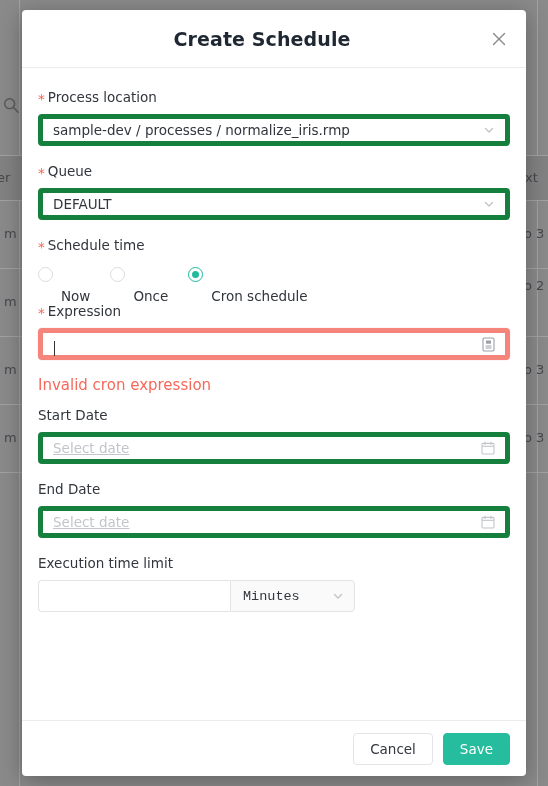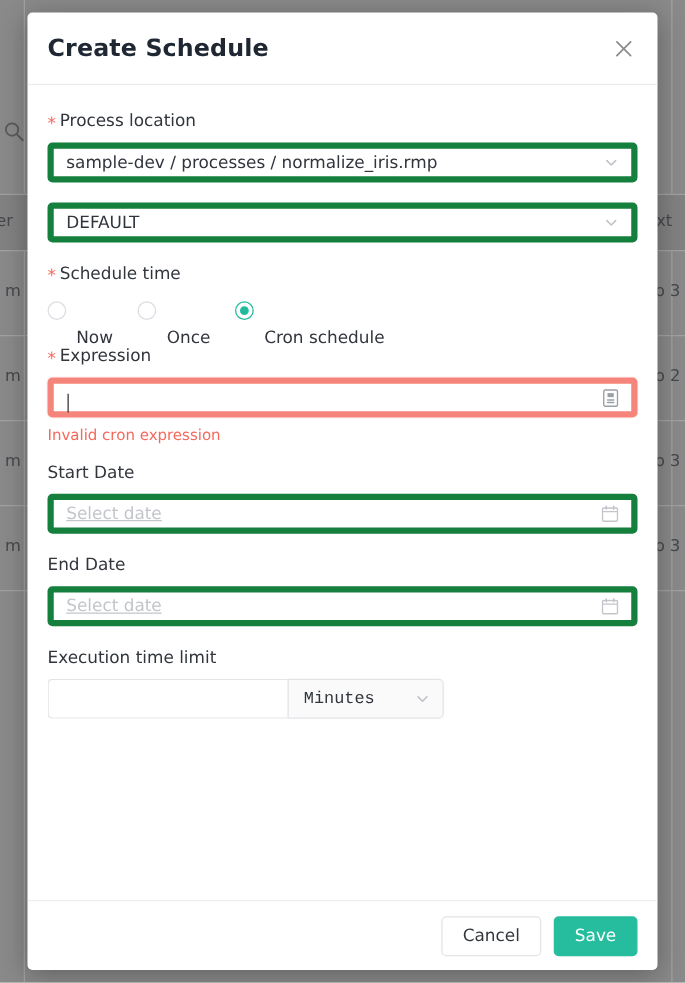--- a/index.html
+++ b/index.html
@@ -80,20 +80,21 @@
     flex-direction: column;
     overflow: hidden;
   }
   .modal-header {
     height: 58px;
     flex: 0 0 58px;
     border-bottom: 1px solid #ededed;
     display: flex;
     align-items: center;
     padding: 0 14px 0 16px;
+    text-align: center;
   }
   .modal-title {
     font-size: 19px;
     font-weight: bold;
     color: #1f2733;
     letter-spacing: .1px;
     flex: 1;
   }
   .close-btn {
     width: 26px; height: 26px;
@@ -206,22 +207,22 @@
     background: #333;
     margin-left: 1px;
   }
   .cron-ic {
     width: 13px; height: 15px;
     flex: 0 0 13px;
     color: #9aa0a6;
   }
   .err-msg {
     color: #f5685b;
-    font-size: 12px;
-    margin-top: 5px;
+    font-size: 15px;
+    margin-top: 16px;
     line-height: 18px;
   }
 
   
   .etl-group { display: flex; width: 266px; font-family: Liberation Mono, monospace; }
   .etl-input {
     flex: 1 1 auto;
     height: 32px;
     border: 1px solid #e2e4e8;
     border-right: none;
@@ -304,21 +305,21 @@
 
     <div class="bg-cell" style="left:-3px; top:170px">er</div>
     <div class="bg-cell" style="left:525px; top:170px">xt</div>
 
     <div class="bg-cell" style="left:4px; top:226px">m</div>
     <div class="bg-cell" style="left:4px; top:294px">m</div>
     <div class="bg-cell" style="left:4px; top:362px">m</div>
     <div class="bg-cell" style="left:4px; top:430px">m</div>
 
     <div class="bg-cell" style="left:524px; top:226px">o 3</div>
-    <div class="bg-cell" style="left:524px; top:294px">o 2</div>
+    <div class="bg-cell" style="left:524px; top:278px">o 2</div>
     <div class="bg-cell" style="left:524px; top:362px">o 3</div>
     <div class="bg-cell" style="left:524px; top:430px">o 3</div>
   </div>
 </div>
 
 <div id="modal">
 
   <div class="modal-header">
     <div class="modal-title">Create Schedule</div>
     <div class="close-btn">
@@ -337,20 +338,21 @@
         <span class="val">sample-dev / processes / normalize_iris.rmp</span>
         <span class="caret">
           <svg width="12" height="12" viewBox="0 0 12 12" fill="none" stroke="currentColor" stroke-width="1.3" stroke-linecap="round" stroke-linejoin="round">
               <polyline points="2.5,4.5 6,8 9.5,4.5"></polyline>
             </svg>
         </span>
       </div>
     </div>
 
     <div class="field">
+      <span class="lbl"><span class="req">*</span><span>Queue</span></span>
       <div class="control">
         <span class="val">DEFAULT</span>
         <span class="caret">
           <svg width="12" height="12" viewBox="0 0 12 12" fill="none" stroke="currentColor" stroke-width="1.3" stroke-linecap="round" stroke-linejoin="round">
               <polyline points="2.5,4.5 6,8 9.5,4.5"></polyline>
             </svg>
         </span>
       </div>
     </div>
 

